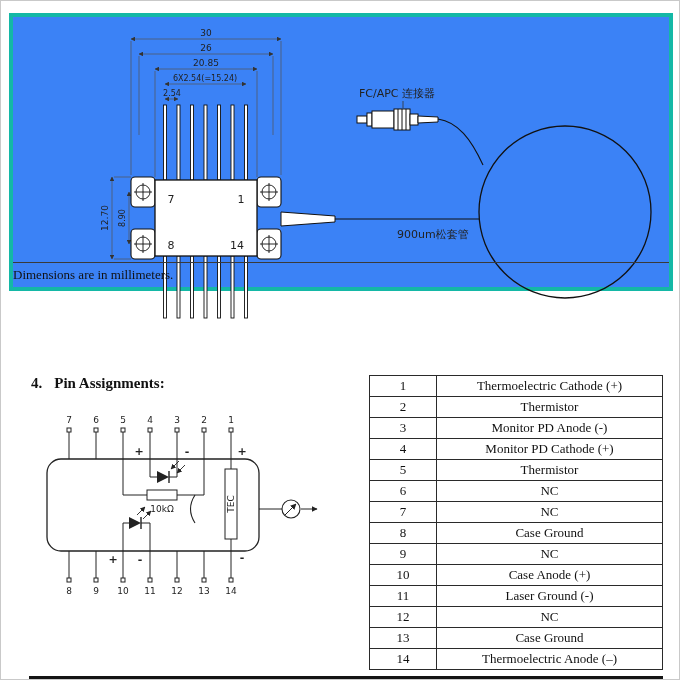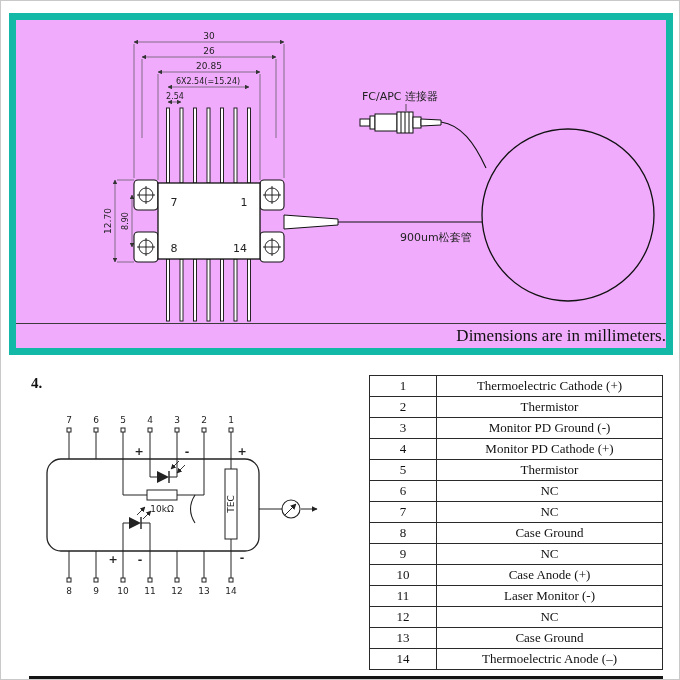--- a/index.html
+++ b/index.html
@@ -2,28 +2,28 @@
 <html><head>
 <meta charset="utf-8">
 <style>
   html,body { margin:0; padding:0; background:#fff; }
   .page {
     position:relative; width:680px; height:680px; background:#fff;
     font-family:"Liberation Serif", serif; overflow:hidden;
     border:1px solid #c9c9c9; box-sizing:border-box; color:#111;
   }
   .draw-box {
-    position:absolute; left:8px; top:12px; width:664px; height:342px;
-    border:7px solid #14b8a6; box-sizing:border-box; background:#f0abfc;
+    position:absolute; left:8px; top:12px; width:664px; height:278px;
+    border:4px solid #14b8a6; box-sizing:border-box; background:#3b82f6;
   }
   .draw-box svg { display:block; }
   .note-bar {
     position:absolute; left:0; right:0; bottom:0; height:24px;
-    border-top:1px solid #3a3a3a; text-align:right;
-    font-size:17px; line-height:24px; font-family:"Liberation Serif", serif;
+    border-top:1px solid #3a3a3a; text-align:left;
+    font-size:13px; line-height:24px; font-family:"Liberation Serif", serif;
   }
   .heading {
     position:absolute; left:30px; top:374px;
     font-weight:bold; font-size:15px; display:flex; gap:12px;
   }
   .schematic { position:absolute; left:28px; top:410px; }
   .pin-table {
     position:absolute; left:368px; top:374px; width:294px;
     border-collapse:collapse; font-size:13px; table-layout:fixed;
   }
@@ -154,20 +154,21 @@
 
       <text class="cnlbl" x="346" y="80">FC/APC 连接器</text>
       <text class="cnlbl" x="384" y="221">900um松套管</text>
     </svg>
 
     <div class="note-bar">Dimensions are in millimeters.</div>
   </div>
 
   <div class="heading">
     <span>4.</span>
+    <span>Pin Assignments:</span>
   </div>
 
   <div class="schematic">
     <svg width="320" height="200" viewBox="0 0 320 200">
       <defs>
         <marker id="arr2" viewBox="0 0 10 10" refX="9" refY="5" markerWidth="6" markerHeight="6" orient="auto-start-reverse">
           <path d="M0,0 L10,5 L0,10 z" fill="#222"></path>
         </marker>
       </defs>
 
@@ -280,21 +281,21 @@
       <tr>
         <td class="pin-col">1</td>
         <td>Thermoelectric Cathode (+)</td>
       </tr>
       <tr>
         <td class="pin-col">2</td>
         <td>Thermistor</td>
       </tr>
       <tr>
         <td class="pin-col">3</td>
-        <td>Monitor PD Ground (-)</td>
+        <td>Monitor PD Anode (-)</td>
       </tr>
       <tr>
         <td class="pin-col">4</td>
         <td>Monitor PD Cathode (+)</td>
       </tr>
       <tr>
         <td class="pin-col">5</td>
         <td>Thermistor</td>
       </tr>
       <tr>
@@ -312,21 +313,21 @@
       <tr>
         <td class="pin-col">9</td>
         <td>NC</td>
       </tr>
       <tr>
         <td class="pin-col">10</td>
         <td>Case Anode (+)</td>
       </tr>
       <tr>
         <td class="pin-col">11</td>
-        <td>Laser Monitor (-)</td>
+        <td>Laser Ground (-)</td>
       </tr>
       <tr>
         <td class="pin-col">12</td>
         <td>NC</td>
       </tr>
       <tr>
         <td class="pin-col">13</td>
         <td>Case Ground</td>
       </tr>
       <tr>

